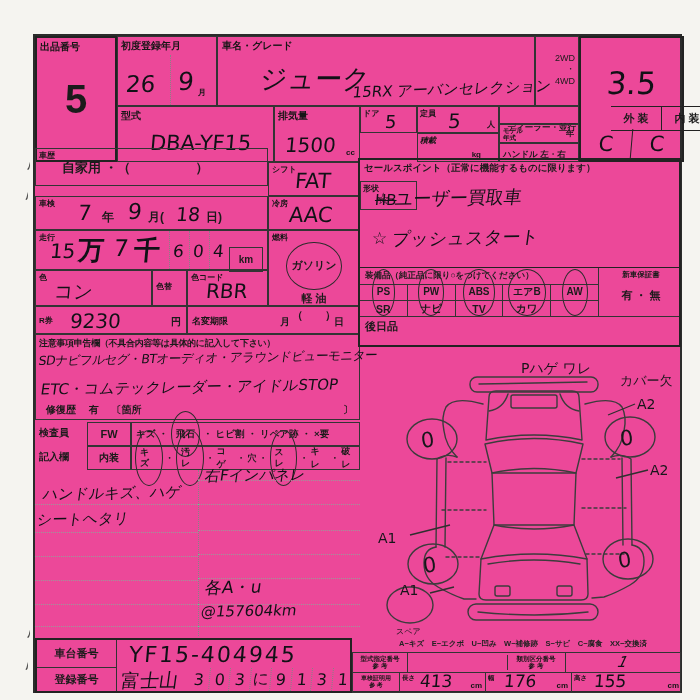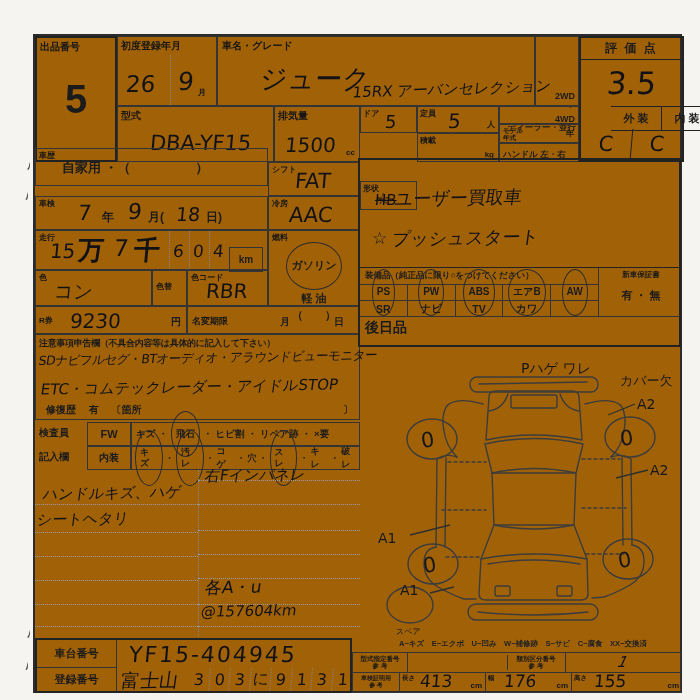--- a/index.html
+++ b/index.html
@@ -1,18 +1,18 @@
 <!DOCTYPE html>
 <html><head>
 <meta charset="utf-8">
 <style>
   html,body{margin:0;padding:0;}
   .page{position:relative;width:700px;height:700px;background:#f5f4f0;overflow:hidden;
         font-family:"Liberation Sans","DejaVu Sans",sans-serif;color:#1b1b1b;}
-  .sheet{position:absolute;left:33px;top:34px;width:649px;height:659px;background:#a16207;
+  .sheet{position:absolute;left:33px;top:34px;width:649px;height:659px;background:#ec4899;
          border:2px solid #2b2b2b;box-sizing:border-box;}
   .abs{position:absolute;}
   .cell{position:absolute;border:1px solid #343434;box-sizing:border-box;}
   .bold-cell{position:absolute;border:2.5px solid #222;box-sizing:border-box;}
   .lbl{font-size:10px;font-weight:bold;color:#161616;white-space:nowrap;}
   .lbl-s{font-size:8px;font-weight:bold;color:#161616;white-space:nowrap;}
   .lbl-xs{font-size:6.5px;font-weight:bold;color:#161616;white-space:nowrap;line-height:1.15;}
   .hw{font-family:"DejaVu Sans",sans-serif;color:#111116;white-space:nowrap;transform:skewX(-5deg);}
   .hw2{font-family:"DejaVu Sans",sans-serif;color:#111116;white-space:nowrap;transform:skewX(-9deg) rotate(-1deg);}
   .circled{display:inline-block;border:1.5px solid #2c2c2c;border-radius:50%;padding:16px 4px;line-height:1.25;}
@@ -47,29 +47,28 @@
       <div class="lbl-s abs" style="left:80px;top:50px;">月</div>
     </div>
 
     <div class="cell" style="left:182px;top:0;width:318px;height:70px;">
       <div class="lbl" style="position:absolute;left:4px;top:2px;">車名・グレード</div>
       <div class="hw abs" style="left:42px;top:24px;font-size:27px;">ジューク</div>
     </div>
     <div class="hw abs" style="left:318px;top:44px;font-size:15px;z-index:6;transform:skewX(-8deg) rotate(-2deg);">15RX アーバンセレクション</div>
 
     <div class="cell" style="left:500px;top:0;width:44px;height:70px;">
-      <div class="abs" style="right:3px;top:16px;text-align:right;font-size:9px;font-weight:bold;line-height:1.25;margin-top:38px;">
+      <div class="abs" style="right:3px;top:16px;text-align:right;font-size:9px;font-weight:normal;line-height:1.25;">
         <div>2WD</div>
         <div>・</div>
         <div>4WD</div>
       </div>
     </div>
 
     <div class="bold-cell" style="left:544px;top:0;width:105px;height:126px;">
-      <div class="ctr" style="position:absolute;left:0;top:0;width:100%;height:21px;border-bottom:1.5px solid #222;font-size:12px;font-weight:bold;letter-spacing:2px;">評 価 点</div>
       <div class="hw ctr abs" style="left:0;top:24px;width:100%;height:42px;font-size:31px;">3.5</div>
       <div class="abs" style="left:2px;top:68px;width:100%;height:23px;border-top:1.5px solid #222;border-bottom:1px solid #222;display:flex;margin-left:28px;">
         <div class="ctr" style="width:50%;border-right:1px solid #222;font-size:11px;font-weight:bold;">外 装</div>
         <div class="ctr" style="width:50%;font-size:11px;font-weight:bold;">内 装</div>
       </div>
       <div class="abs" style="left:0;top:91px;width:100%;height:30px;display:flex;">
         <div class="ctr hw" style="width:50%;border-right:1px solid #222;font-size:21px;">C</div>
         <div class="ctr hw" style="width:50%;font-size:21px;">C</div>
       </div>
     </div>
@@ -95,22 +94,22 @@
       <div class="lbl-s abs" style="right:3px;bottom:2px;">人</div>
     </div>
     <div class="cell" style="left:464px;top:70px;width:80px;height:18px;">
       <div class="abs" style="right:2px;top:4px;font-size:8.5px;font-weight:bold;margin-top:11px;">ディーラー・並行</div>
     </div>
     <div class="cell" style="left:325px;top:97px;width:57px;height:29px;margin-top:48px;">
       <div class="lbl-s" style="position:absolute;left:2px;top:1px;">形状</div>
       <div class="hw abs strike" style="left:14px;top:9px;font-size:15px;">HB</div>
     </div>
     <div class="cell" style="left:382px;top:97px;width:82px;height:29px;">
-      <div class="lbl-s" style="position:absolute;left:2px;top:1px;">積載</div>
-      <div class="lbl-s abs" style="right:4px;bottom:2px;">kg</div>
+      <div class="lbl-s" style="position:absolute;left:2px;top:1px;font-style:italic;">積載</div>
+      <div class="lbl-s abs" style="right:17px;bottom:2px;">kg</div>
     </div>
     <div class="cell" style="left:464px;top:88px;width:80px;height:19px;">
       <div class="lbl-xs" style="position:absolute;left:3px;top:2px;">
         <span>モデル</span><br>
         <span>年式</span>
       </div>
       <div class="lbl-s abs" style="right:4px;bottom:3px;">年</div>
     </div>
     <div class="cell" style="left:464px;top:107px;width:80px;height:19px;">
       <div class="abs" style="left:3px;top:5px;font-size:8.5px;font-weight:bold;">ハンドル 左・右</div>
@@ -246,20 +245,21 @@
     <div class="doth" style="left:163px;top:542px;width:162px;"></div>
     <div class="doth" style="left:163px;top:568px;width:162px;"></div>
     <div class="doth" style="left:163px;top:590px;width:162px;"></div>
     <div class="hw2 abs" style="left:170px;top:430px;font-size:15px;">右Fインパネレ</div>
     <div class="hw2 abs" style="left:8px;top:448px;font-size:15px;">ハンドルキズ、ハゲ</div>
     <div class="hw2 abs" style="left:2px;top:474px;font-size:15px;">シートヘタリ</div>
     <div class="hw2 abs" style="left:170px;top:540px;font-size:17px;">各A・u</div>
     <div class="hw2 abs" style="left:166px;top:566px;font-size:15px;">@157604km</div>
 
     <div class="bold-cell" style="left:323px;top:122px;width:323px;height:189px;">
+      <div class="abs" style="left:4px;top:2px;font-size:9.5px;font-weight:bold;">セールスポイント（正常に機能するものに限ります）</div>
       <div class="abs" style="left:16px;top:26px;">
         <span class="hw" style="font-size:16px;">☆</span>
         <span class="hw2" style="font-size:18px;display:inline-block;">ユーザー買取車</span>
       </div>
       <div class="abs" style="left:12px;top:66px;">
         <span class="hw" style="font-size:17px;">☆</span>
         <span class="hw2" style="font-size:18px;display:inline-block;">プッシュスタート</span>
       </div>
 
       <div class="abs" style="left:0;top:107px;width:100%;height:49px;border-top:1.5px solid #222;box-sizing:border-box;">
@@ -287,21 +287,21 @@
         </div>
         <div class="abs" style="left:0;top:32px;width:238px;height:17px;display:flex;border-top:1px solid #333;box-sizing:border-box;">
           <div class="ctr" style="width:20%;border-right:1px solid #333;font-size:10.5px;font-weight:bold;">SR</div>
           <div class="ctr" style="width:20%;border-right:1px solid #333;font-size:10.5px;font-weight:bold;">ナビ</div>
           <div class="ctr" style="width:20%;border-right:1px solid #333;font-size:10.5px;font-weight:bold;">TV</div>
           <div class="ctr" style="width:20%;border-right:1px solid #333;font-size:10.5px;font-weight:bold;">カワ</div>
           <div class="ctr" style="width:20%;font-size:10.5px;"></div>
         </div>
       </div>
       <div class="abs" style="left:0;top:156px;width:100%;height:30px;border-top:1px solid #333;box-sizing:border-box;">
-        <div class="abs" style="left:5px;top:2px;font-size:14px;font-weight:bold;">後日品</div>
+        <div class="abs" style="left:5px;top:2px;font-size:11px;font-weight:bold;">後日品</div>
       </div>
     </div>
 
     <svg class="abs" style="left:323px;top:311px;" width="322" height="289" viewBox="0 0 322 289">
       <g fill="none" stroke="#3c3c3c" stroke-width="1.4" stroke-linejoin="round" stroke-linecap="round">
 
         <rect x="112" y="30" width="128" height="15" rx="7"></rect>
         <path d="M121,37 L229,35"></path>
 
         <path d="M131,50 Q131,44 138,44 L214,44 Q221,44 221,50 L224,93 Q176,83 128,93 Z"></path>

